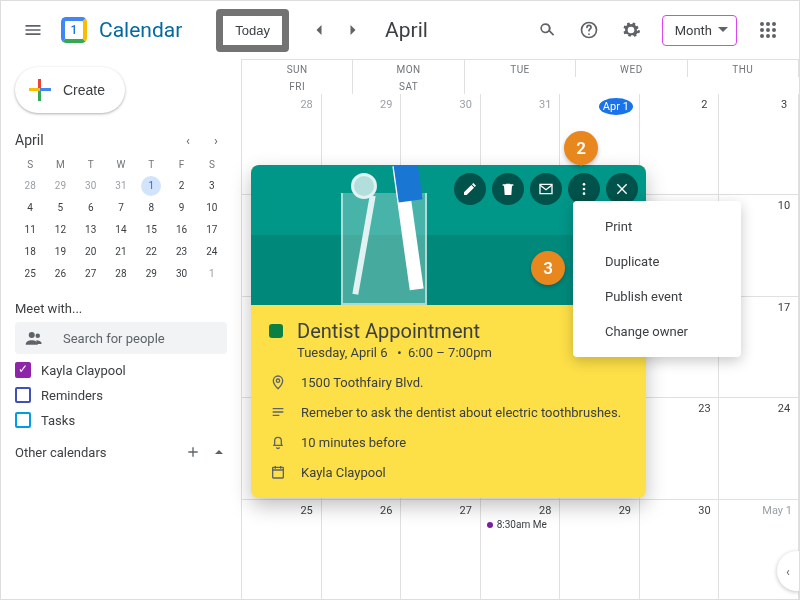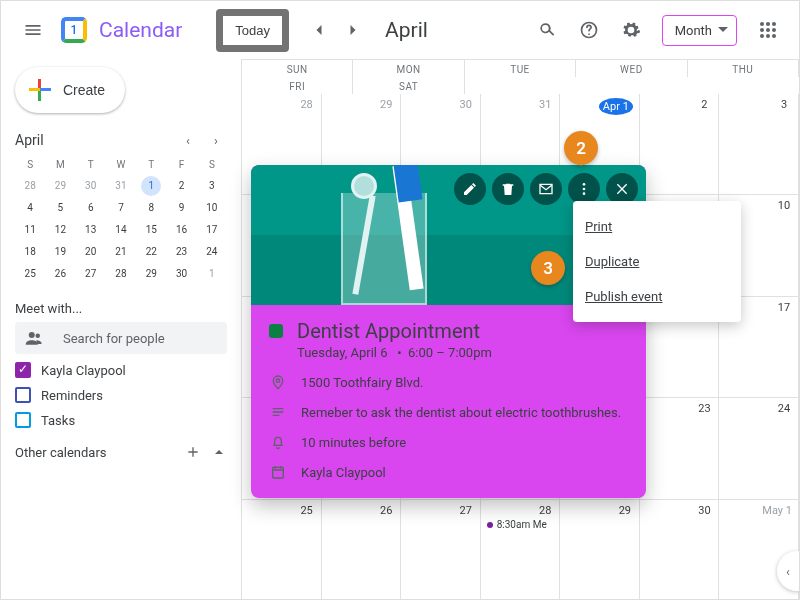--- a/index.html
+++ b/index.html
@@ -5,21 +5,21 @@
   * { box-sizing: border-box; margin: 0; padding: 0; }
   body { font-family: 'Google Sans', Roboto, Arial, sans-serif; font-size: 13px; color: #3c4043; width: 800px; height: 600px; overflow: hidden; position: relative; background:#fff; border:1px solid #ddd; }
   
   
   .header { height: 58px; display: flex; align-items: center; padding: 0 12px; gap: 4px; }
   .hamburger { width: 40px; height: 40px; display:flex; align-items:center; justify-content:center; border-radius:50%; cursor:pointer; }
   .logo { display:flex; align-items:center; gap:8px; margin-right: 30px;}
   .logo-icon { width:34px; height:34px; position:relative; }
   .logo-box { position:absolute; inset:4px; background:#fff; border:4px solid #1a73e8; border-right-color:#fbbc04; border-bottom-color:#34a853; border-top-color:#4285f4; border-left-color:#4285f4; border-radius:5px;}
   .logo-day{position:absolute;inset:0;display:flex;align-items:center;justify-content:center;font-size:12px;font-weight:500;color:#1a73e8;}
-  .logo-text { font-size: 21px; color:#8b5cf6; }
+  .logo-text { font-size: 21px; color:#0369a1; }
   .today-btn { border:7px solid #737373; background:#fff; border-radius:4px; padding:7px 12px; font-size:13px; color:#3c4043; cursor:pointer; margin-right:10px;}
   .nav-arrows { display:flex; gap:2px; margin-right:12px;}
   .nav-arrow { width:32px; height:32px; display:flex;align-items:center;justify-content:center; border-radius:50%; cursor:pointer; color:#5f6368;}
   .month-title { font-size:21px; color:#3c4043; }
   .header-spacer { flex:1; }
   .header-icon { width:38px; height:38px; display:flex;align-items:center;justify-content:center; border-radius:50%; cursor:pointer; color:#5f6368; }
   .view-select { border:1px solid #d946ef; border-radius:4px; padding:7px 8px 7px 12px; display:flex; align-items:center; gap:6px; cursor:pointer; margin: 0 8px; font-size:13px;}
   
   
   .main { display:flex; height:calc(600px - 58px); }
@@ -57,41 +57,41 @@
   .weeks{flex:1;display:grid;grid-template-rows:repeat(5,1fr);}
   .week{display:grid;grid-template-columns:repeat(7,1fr);}
   .day-cell{border-right:1px solid #e0e0e0;border-bottom:1px solid #e0e0e0;padding:4px 6px 2px;font-size:11px;text-align:right;color:#3c4043;}
   .day-cell .num{display:inline-block;min-width:16px;text-align:center;}
   .day-cell.dim .num{color:#9aa0a6;}
   .day-cell.today .num{background:#1a73e8;color:#fff;border-radius:50%;padding:2px 4px;}
   .day-cell .ev{text-align:left;font-size:10px;color:#3c4043;margin-top:2px;white-space:nowrap;overflow:hidden;}
   .ev .dot{display:inline-block;width:6px;height:6px;border-radius:50%;background:#7b1fa2;margin-right:4px;}
   
   
-  .popover{position:absolute;left:250px;top:164px;width:395px;background:#d946ef;border-radius:8px;box-shadow:0 8px 20px rgba(0,0,0,.25);overflow:hidden;}
+  .popover{position:absolute;left:250px;top:164px;width:395px;background:#fde047;border-radius:8px;box-shadow:0 8px 20px rgba(0,0,0,.25);overflow:hidden;}
   .pop-hero{height:140px;background:#009688;position:relative;}
   .pop-hero-strip{position:absolute;bottom:0;left:0;right:0;height:70px;background:#00897b;}
   .glass{position:absolute;left:90px;top:28px;width:86px;height:112px;background:rgba(255,255,255,.28);border:2px solid rgba(255,255,255,.55);border-top:none;}
   .brush{position:absolute;left:150px;top:0px;width:14px;height:125px;background:#fff;transform:rotate(-8deg);}
   .brush-head{position:absolute;left:145px;top:-2px;width:24px;height:38px;background:#1976d2;border-radius:3px 3px 0 0;transform:rotate(-8deg);}
   .mirror{position:absolute;left:100px;top:8px;width:26px;height:26px;border-radius:50%;background:#b2dfdb;border:3px solid #e0f2f1;}
   .mirror-stick{position:absolute;left:110px;top:30px;width:6px;height:100px;background:#e0f2f1;transform:rotate(10deg);}
   .pop-actions{position:absolute;top:8px;right:8px;display:flex;gap:6px;}
   .act-btn{width:32px;height:32px;border-radius:50%;background:rgba(0,0,0,.45);display:flex;align-items:center;justify-content:center;color:#fff;cursor:pointer;}
   .pop-body{padding:14px 18px 18px;}
   .pop-title-row{display:flex;align-items:flex-start;gap:14px;}
   .ev-color{width:14px;height:14px;border-radius:3px;background:#0b8043;margin-top:5px;}
   .ev-title{font-size:20px;color:#3c4043;}
   .ev-sub{font-size:13px;color:#3c4043;margin-top:2px;}
   .detail-row{display:flex;align-items:center;gap:14px;margin-top:14px;font-size:13px;color:#3c4043;}
   .detail-ico{width:18px;color:#5f6368;display:flex;justify-content:center;}
   
   
   .menu{position:absolute;left:572px;top:200px;width:168px;background:#fff;border-radius:4px;box-shadow:0 4px 14px rgba(0,0,0,.22);padding:8px 0;z-index:30;}
-  .menu-item{padding:10px 12px;font-size:13px;color:#3c4043;cursor:pointer;text-decoration:underline;}
+  .menu-item{padding:10px 32px;font-size:13px;color:#3c4043;cursor:pointer;}
   
   
   .callout{position:absolute;width:34px;height:34px;border-radius:50%;background:#e8871e;color:#fff;display:flex;align-items:center;justify-content:center;font-size:17px;font-weight:600;box-shadow:0 2px 4px rgba(0,0,0,.25);z-index:40;}
   .callout.tail::after{content:"";position:absolute;bottom:-8px;left:10px;border:7px solid transparent;border-top-color:#e8871e;}
   
   
   .show-side{position:absolute;bottom:8px;right:0;width:22px;height:40px;border-radius:20px 0 0 20px;background:#fff;box-shadow:0 1px 4px rgba(0,0,0,.25);display:flex;align-items:center;justify-content:center;color:#5f6368;cursor:pointer;}
 
   svg{display:block;}
 </style>
@@ -406,18 +406,19 @@
         </span>
         <span>Kayla Claypool</span>
       </div>
   </div>
 </div>
 
 <div class="menu" id="opt-menu">
     <div class="menu-item">Print</div>
     <div class="menu-item">Duplicate</div>
     <div class="menu-item">Publish event</div>
+    <div class="menu-item">Change owner</div>
   </div>
 
 <div class="callout tail" style="left:563px;top:130px;">2</div>
 <div class="callout" style="left:530px;top:250px;">3</div>
 
 <div class="show-side">‹</div>
 
 </body></html>

